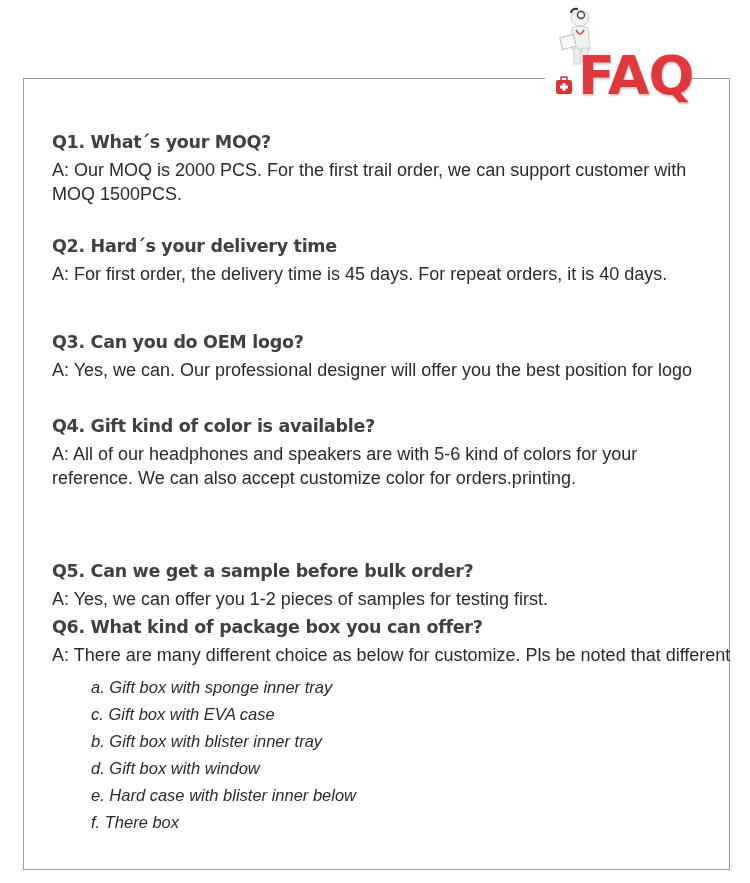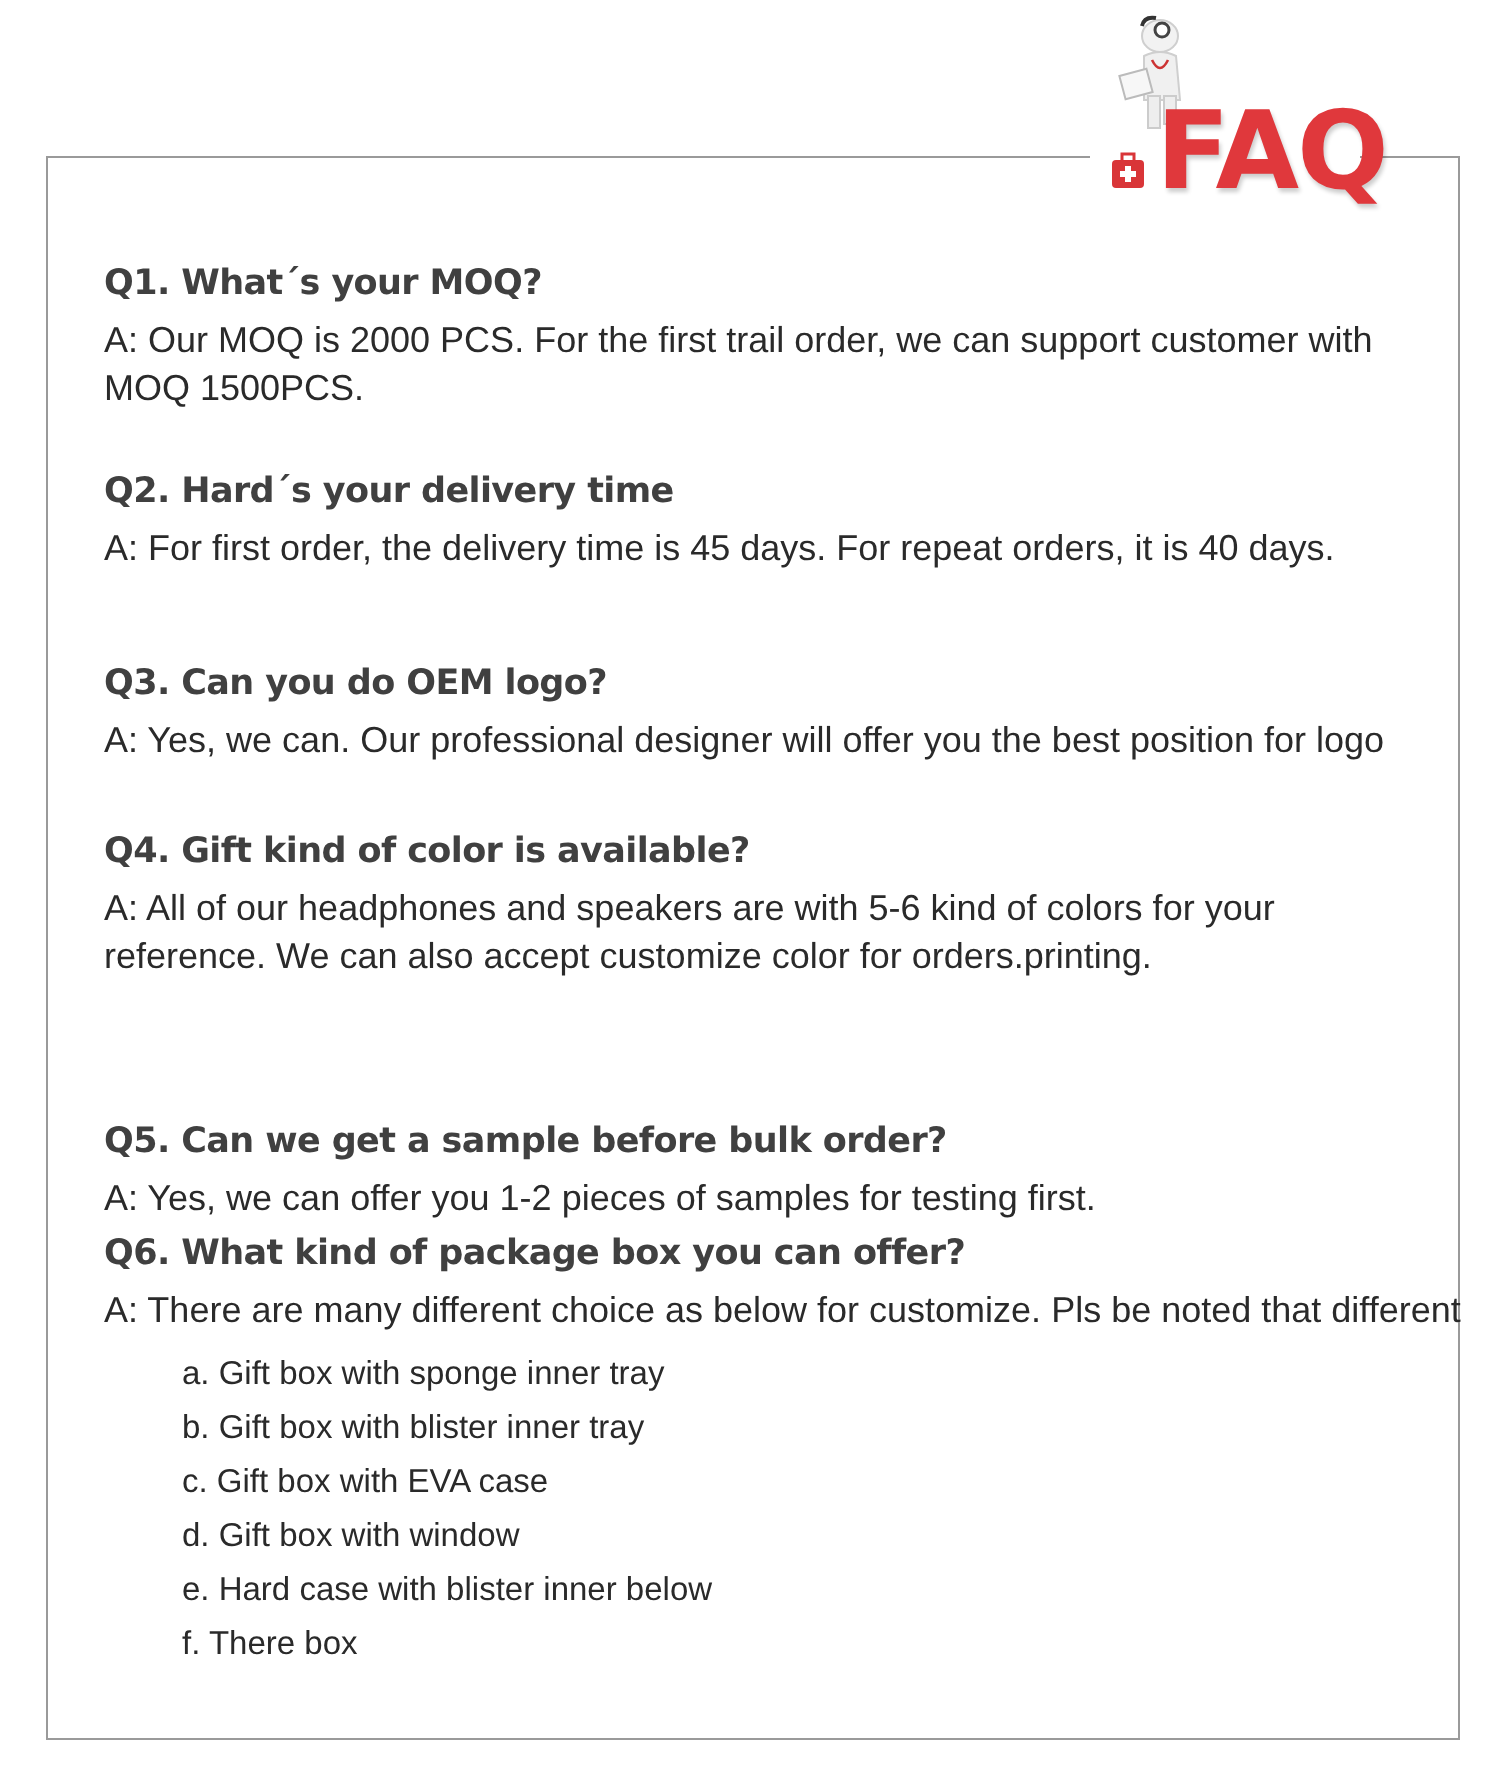--- a/index.html
+++ b/index.html
@@ -9,21 +9,21 @@
       border:1px solid #9a9a9a; box-sizing:border-box; }
     .gap { position:absolute; left:545px; top:72px; width:135px; height:12px; background:#fff; }
     .logo { position:absolute; left:552px; top:4px; width:130px; height:96px; }
     .faq-text { position:absolute; left:578px; top:52px; font-family:"DejaVu Sans", sans-serif;
       font-weight:bold; font-size:54px; color:#e0383c; letter-spacing:-1px; line-height:40px;
       text-shadow:1px 2px 2px rgba(0,0,0,0.2); }
     .qa { position:absolute; left:52px; width:670px; }
     .q { font-family:"DejaVu Sans", sans-serif; font-weight:bold; font-size:17.5px; color:#404040;
       margin:0 0 6px 0; line-height:22px; letter-spacing:-0.3px; }
     .a { font-size:18px; line-height:23.5px; color:#2a2a2a; margin:0; }
-    .list { list-style:none; margin:6px 0 0 39px; padding:0; }
+    .list { list-style:none; margin:6px 0 0 39px; padding:0;font-style:italic; }
     .list li { font-size:16.5px; line-height:27px; color:#2a2a2a; }
   </style>
 </head>
 <body>
 
 <div class="frame"></div>
 <div class="gap"></div>
 
 <div class="logo">
   <svg width="130" height="96" viewBox="0 0 130 96" style="position:absolute;left:0;top:0;">
@@ -69,19 +69,19 @@
 <div class="qa" style="top:543px;margin-top:17px;">
   <p class="q">Q5. Can we get a sample before bulk order?</p>
   <p class="a">A: Yes, we can offer you 1-2 pieces of samples for testing first.</p>
 </div>
 
 <div class="qa" style="top:616px;">
   <p class="q">Q6. What kind of package box you can offer?</p>
   <p class="a" style="white-space:nowrap;">A: There are many different choice as below for customize. Pls be noted that different</p>
   <ul class="list">
     <li>a. Gift box with sponge inner tray</li>
+    <li>c. Gift box with EVA case</li>
     <li>b. Gift box with blister inner tray</li>
-    <li>c. Gift box with EVA case</li>
     <li>d. Gift box with window</li>
     <li>e. Hard case with blister inner below</li>
     <li>f. There box</li>
   </ul>
 </div>
 
 </body></html>

